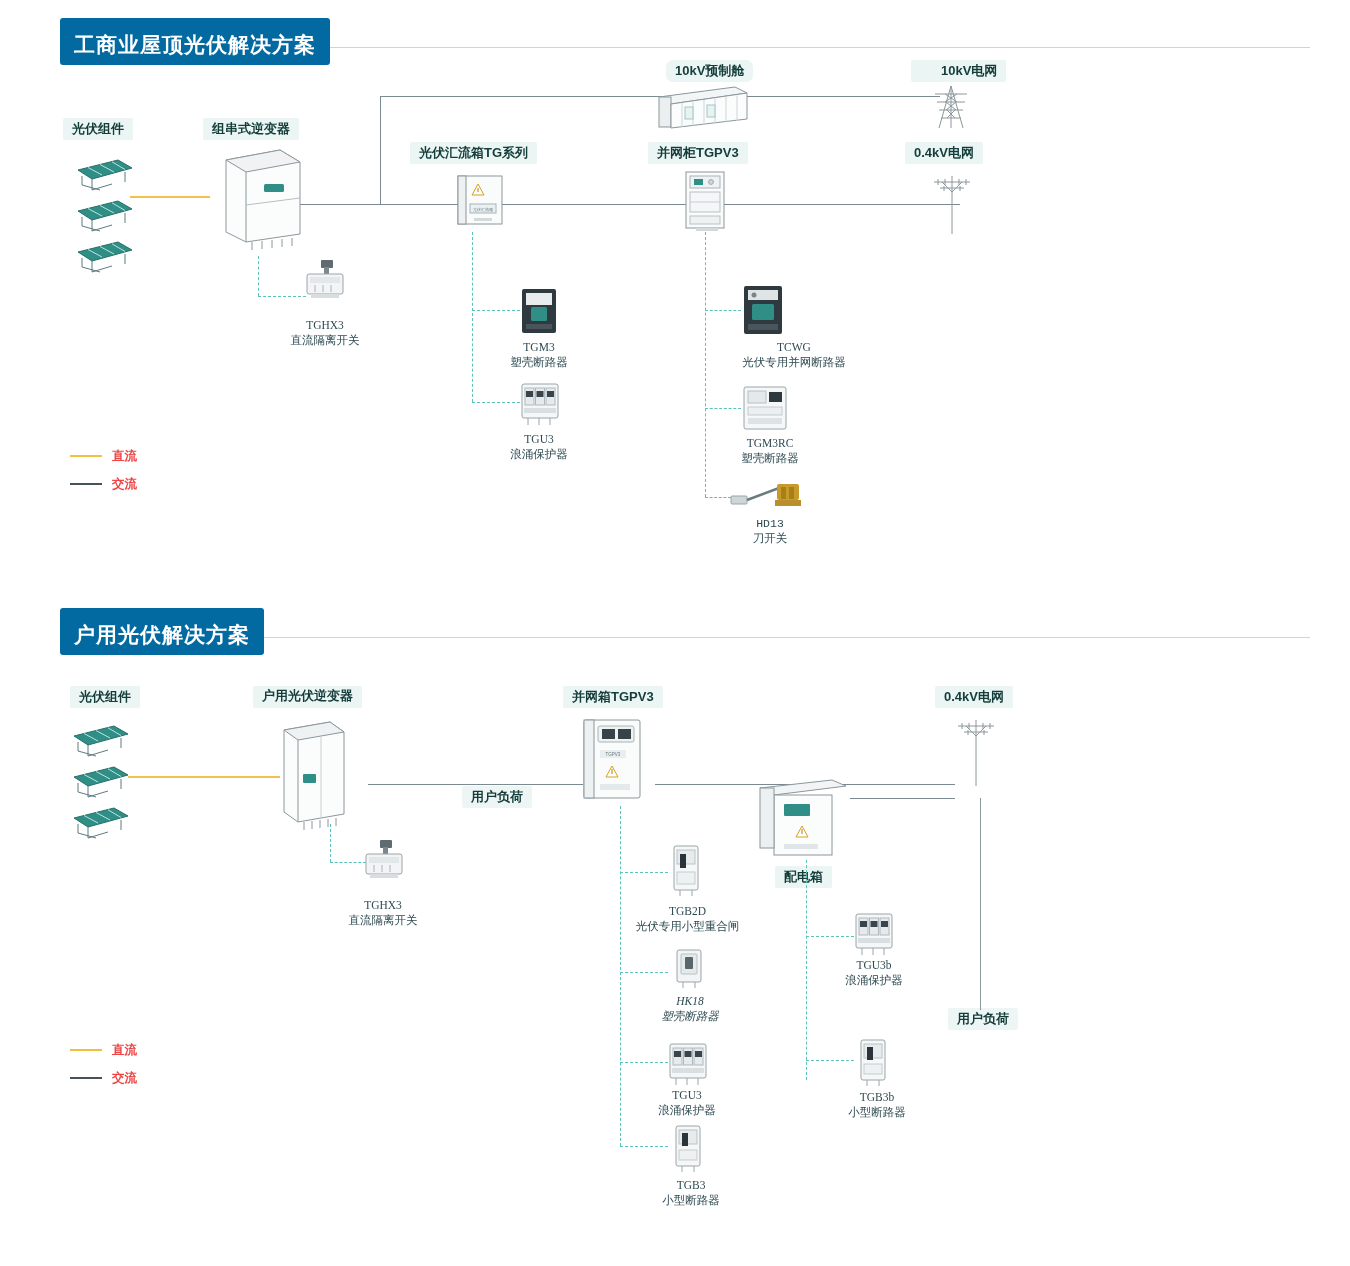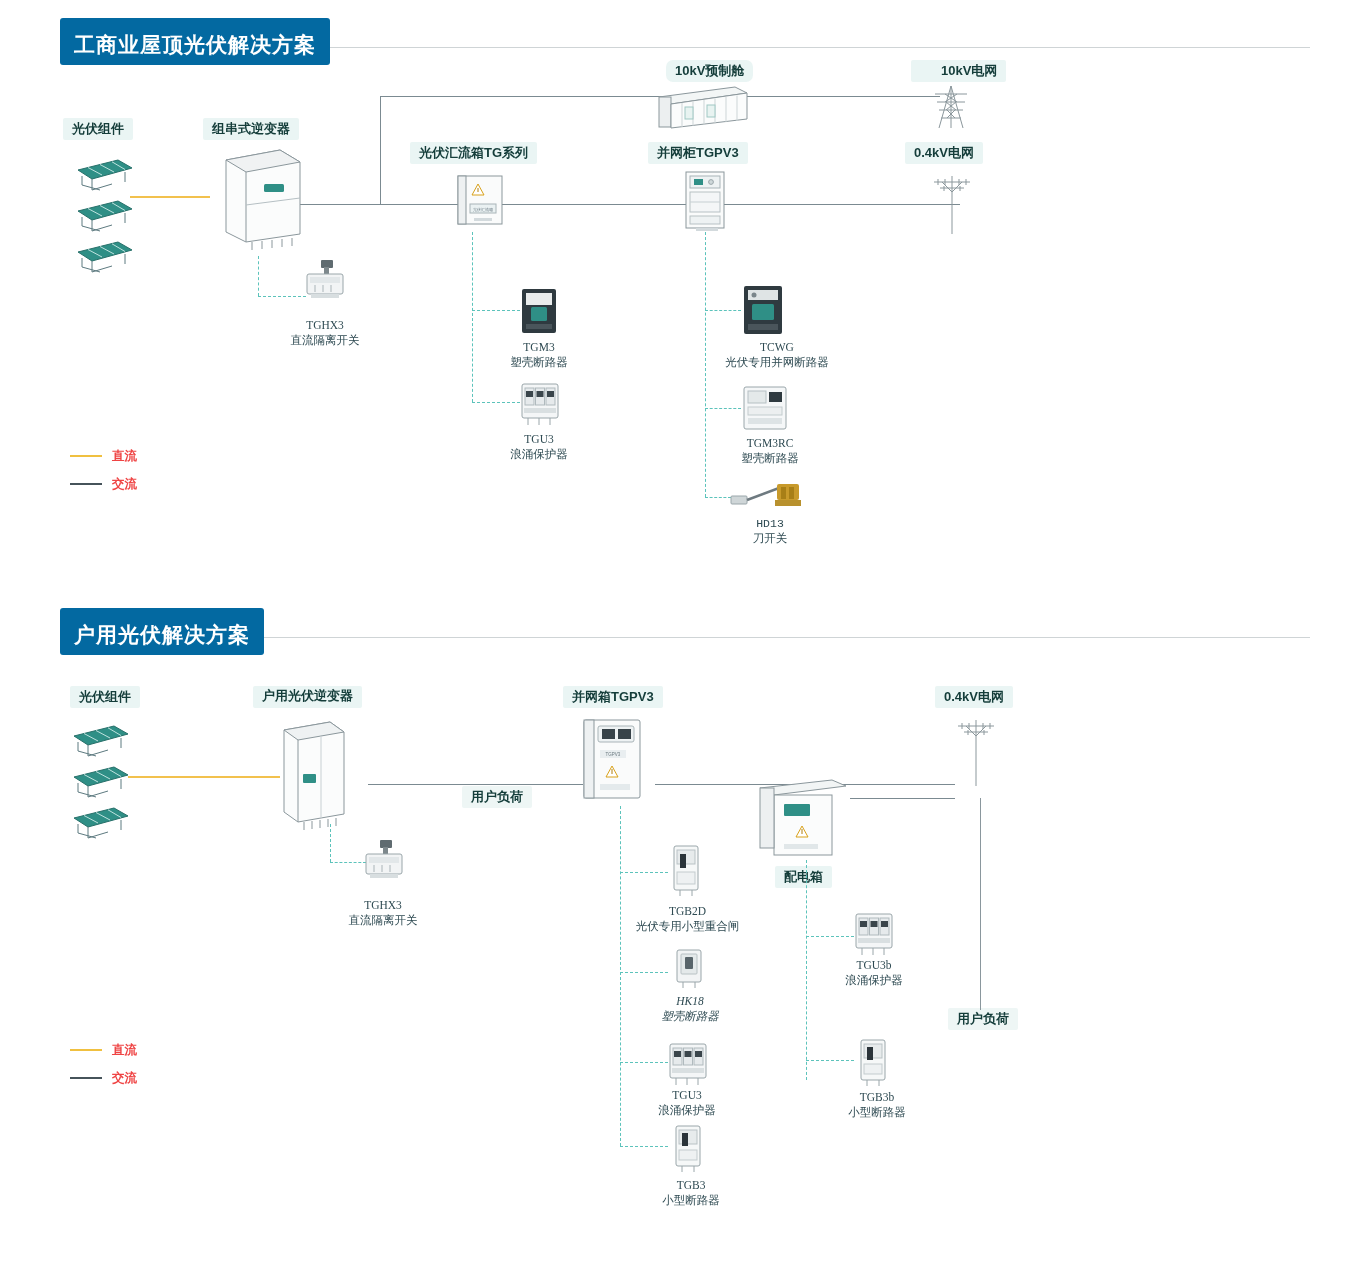--- a/index.html
+++ b/index.html
@@ -253,21 +253,21 @@
 
   <div class="dev" style="left:740px;top:282px;">
     <svg width="46" height="58" viewBox="0 0 46 58">
       <rect x="4" y="4" width="38" height="48" rx="2" fill="#2f3a40"></rect>
       <rect x="8" y="8" width="30" height="10" fill="#dfe4e5"></rect>
       <circle cx="14" cy="13" r="2.5" fill="#7a858a"></circle>
       <rect x="12" y="22" width="22" height="16" rx="1.5" fill="#2f8f86"></rect>
       <rect x="8" y="42" width="30" height="6" fill="#4a555b"></rect>
     </svg>
   </div>
-  <div class="cap" style="left:677px;top:340px;width:200px;">
+  <div class="cap" style="left:694px;top:340px;width:200px;">
     <div>TCWG</div>
     <div>光伏专用并网断路器</div>
   </div>
 
   <div class="dev" style="left:740px;top:383px;">
     <svg width="50" height="52" viewBox="0 0 50 52">
       <rect x="4" y="4" width="42" height="42" rx="2" fill="#f5f7f8" stroke="#9aa6aa"></rect>
       <rect x="8" y="8" width="18" height="12" fill="#e4e9ea" stroke="#b6c0c3"></rect>
       <rect x="29" y="9" width="13" height="10" fill="#2f3a40"></rect>
       <rect x="8" y="24" width="34" height="8" fill="#eceff0" stroke="#c3ccce"></rect>

